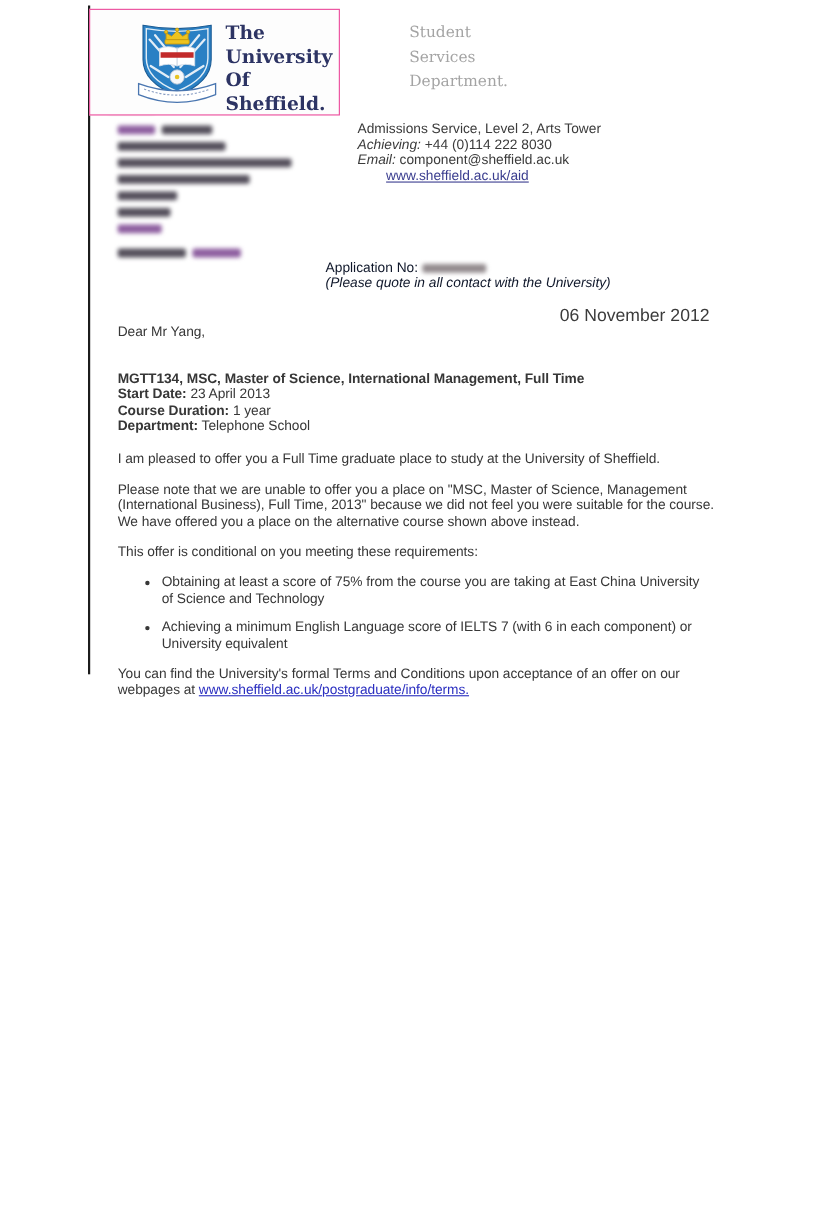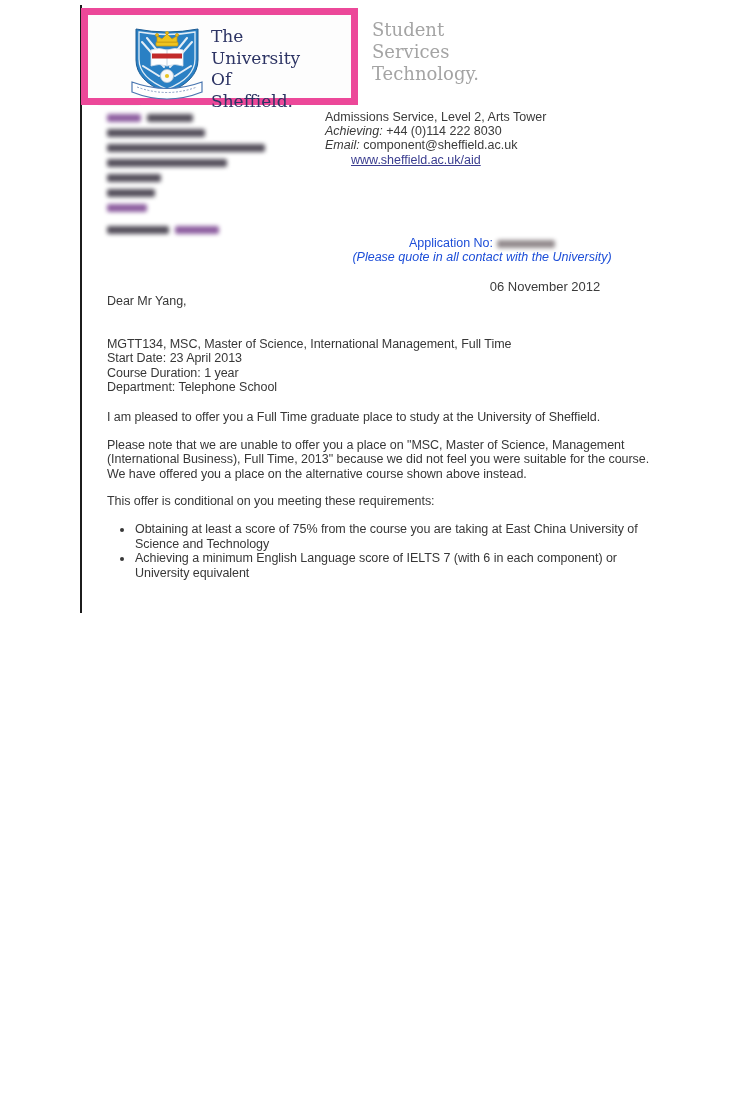--- a/index.html
+++ b/index.html
@@ -3,58 +3,58 @@
 <meta charset="utf-8">
 <style>
   html,body{margin:0;padding:0;background:#fff;}
   .page{position:relative;width:750px;height:1100px;background:#ffffff;overflow:hidden;
         font-family:"Liberation Sans",sans-serif;color:#373737;}
 
   
   .vrule{position:absolute;left:80px;top:5px;width:2px;height:608px;background:#1c1c1c;}
 
   
-  .hbox{position:absolute;left:81px;top:8px;width:277px;height:97px;background:#fdfdfd;
-        border:7px solid #ec4899;box-sizing:border-box;}
+  .hbox{position:absolute;left:81px;top:8px;width:228px;height:97px;background:#fdfdfd;
+        border:1px solid #ec4899;box-sizing:border-box;font-weight:bold;}
   .crest{position:absolute;left:40px;top:9px;}
   .uni-name{position:absolute;left:123px;top:11px;font-family:"DejaVu Serif",serif;
         font-size:17px;line-height:21.5px;color:#2d3464;}
   .dept{position:absolute;left:372px;top:19px;font-family:"DejaVu Serif",serif;
-        font-size:18px;line-height:22px;color:#a4a4a4;}
+        font-size:14px;line-height:22px;color:#a4a4a4;}
 
   
   .recipient{position:absolute;left:107px;top:110px;}
   .agent{position:absolute;left:107px;top:222px;}
   .rrow{height:15px;display:flex;align-items:center;gap:6px;}
   .rbar{display:inline-block;height:8px;border-radius:2px;filter:blur(2px);}
   .rbar.d{background:#55505c;}
   .rbar.p{background:#8e5fa0;}
   .rbar.g{background:#938b8e;}
   .smudge{position:absolute;left:99px;top:95px;width:41px;height:8px;background:#1e1e1e;filter:blur(1.6px);}
 
   
   .contact{position:absolute;right:105px;top:110px;width:320px;text-align:left;
         font-size:12.5px;line-height:14.2px;color:#3b3b3b;}
-  .appblock{position:absolute;right:98px;top:236px;width:340px;text-align:center;
-        font-size:12.5px;line-height:14.3px;color:#1d4ed8;}
-  .dateline{position:absolute;right:105px;top:279px;width:200px;text-align:center;
-        font-size:13px;color:#3b3b3b;}
+  .appblock{position:absolute;right:114px;top:236px;width:340px;text-align:left;
+        font-size:12.5px;line-height:14.3px;color:#0f172a;}
+  .dateline{position:absolute;right:105px;top:279px;width:200px;text-align:right;
+        font-size:16px;color:#3b3b3b;}
   .it{font-style:italic;}
-  .b{font-weight:400;margin-top:28px;}
+  .b{font-weight:700;margin-top:28px;}
   a.lnk{cursor:pointer;text-decoration:underline;}
   a.lnk.aid{color:#3a3d8f;margin-left:26px;}
   a.lnk.terms{color:#2a2ec0;}
 
   
   .letter-body{position:absolute;left:107px;top:294px;width:549px;
         font-size:12.5px;line-height:14.6px;color:#373737;letter-spacing:-0.05px;}
   .letter-body p{margin:0 0 13px 0;}
   .course{margin-top:12px;margin-bottom:15px;}
   .letter-body ul{margin:0 0 13px 0;padding-left:27px;}
-  .letter-body li{margin:0;padding-left:1px;}
+  .letter-body li{margin:12px;padding-left:1px;}
   .appno-bar{display:inline-block;vertical-align:middle;margin-left:4px;}
 </style>
 </head>
 <body>
 
 <div class="page">
 
   <div class="vrule"></div>
   <div class="smudge"></div>
 
@@ -89,21 +89,21 @@
       <div>The</div>
       <div>University</div>
       <div>Of</div>
       <div>Sheffield.</div>
     </div>
   </div>
 
   <div class="dept">
     <div>Student</div>
     <div>Services</div>
-    <div>Technology.</div>
+    <div>Department.</div>
   </div>
 
   <div class="recipient">
       <div class="rrow">
         <span class="rbar p" style="width: 34px;"></span>
         <span class="rbar d" style="width: 46px;"></span>
       </div>
       <div class="rrow">
         <span class="rbar d" style="width: 98px;"></span>
       </div>
@@ -156,15 +156,16 @@
 
     <p>I am pleased to offer you a Full Time graduate place to study at the University of Sheffield.</p>
     <p>Please note that we are unable to offer you a place on "MSC, Master of Science, Management (International Business), Full Time, 2013" because we did not feel you were suitable for the course. We have offered you a place on the alternative course shown above instead.</p>
     <p>This offer is conditional on you meeting these requirements:</p>
 
     <ul>
       <li>Obtaining at least a score of 75% from the course you are taking at East China University of Science and Technology</li>
       <li>Achieving a minimum English Language score of IELTS 7 (with 6 in each component) or University equivalent</li>
     </ul>
 
+    <p><span>You can find the University's formal Terms and Conditions upon acceptance of an offer on our webpages at </span><a class="lnk terms">www.sheffield.ac.uk/postgraduate/info/terms.</a></p>
   </div>
 
 </div>
 
 </body></html>

